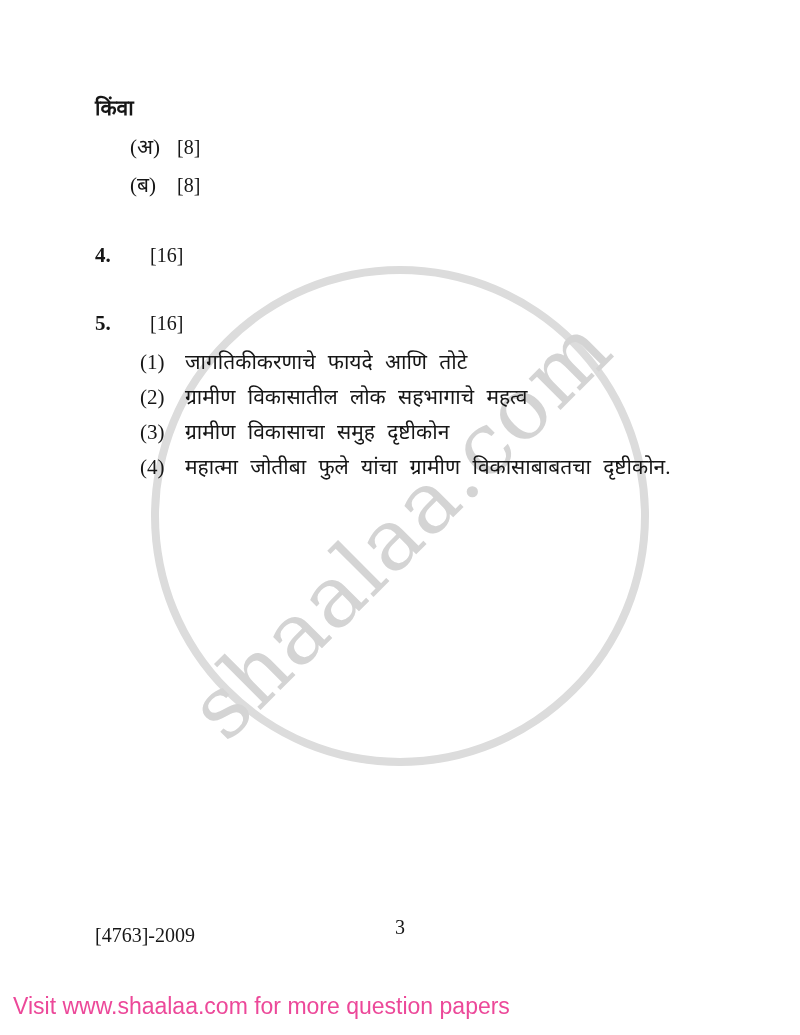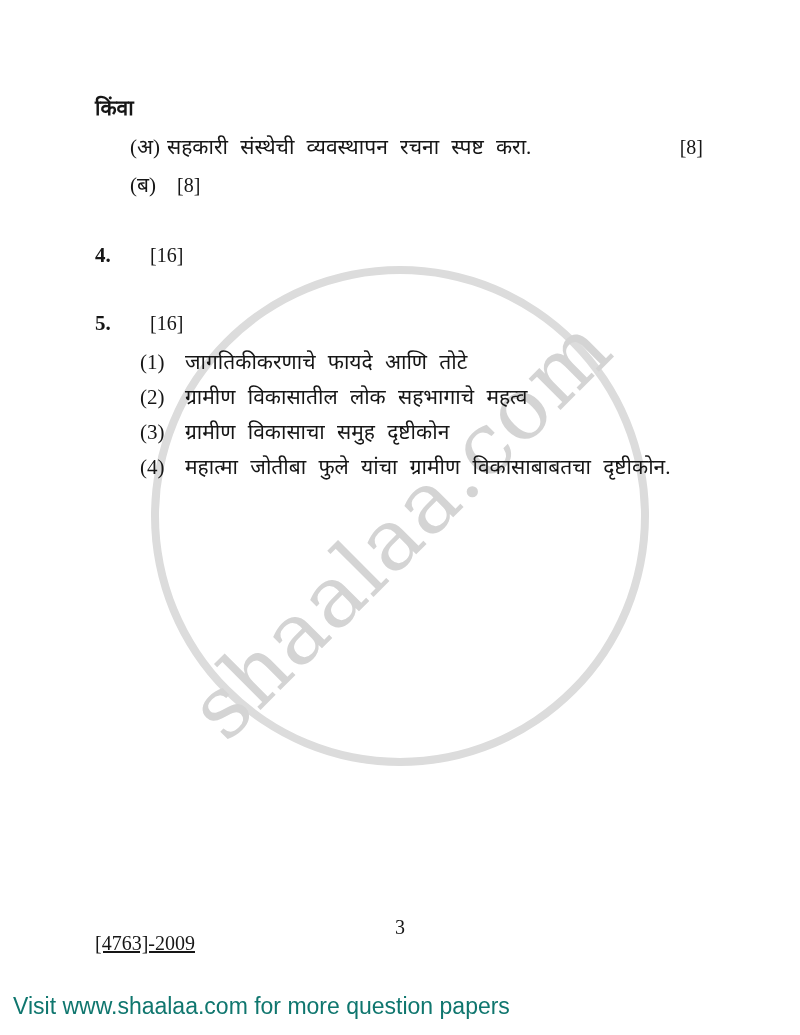--- a/index.html
+++ b/index.html
@@ -66,45 +66,44 @@
   .r-i3   { top:419px; }
   .r-i4   { top:454px; }
 
   
   .footer {
     position:absolute;
     left:0; right:0; top:916px;
     height:26px;
     font-size:20px;
   }
-  .footer .code { position:absolute; left:95px; top:16px;text-decoration:underline; }
+  .footer .code { position:absolute; left:95px; top:8px; }
   .footer .pageno { position:absolute; left:0; right:0; top:0; text-align:center; }
 
   .visit-bar {
     position:absolute;
     left:13px; top:993px;
     font-family:"Liberation Sans", sans-serif;
     font-size:23px;
-    color:#0f766e;
+    color:#ec4899;
     white-space:nowrap;
   }
 </style>
 </head>
 <body>
 
 <div class="page">
 
   <div class="wm-circle"></div>
   <div class="wm-text">shaalaa.com</div>
 
   <div class="or-row r-or">किंवा</div>
 
   <div class="row sub-row r-a">
     <span class="lbl">(अ)</span>
-    <span class="txt">सहकारी संस्थेची व्यवस्थापन रचना स्पष्ट करा.</span>
     <span class="marks">[8]</span>
   </div>
 
   <div class="row sub-row r-b">
     <span class="lbl">(ब)</span>
     <span class="marks">[8]</span>
   </div>
 
   <div class="row r-q4">
     <span class="num">4.</span>

